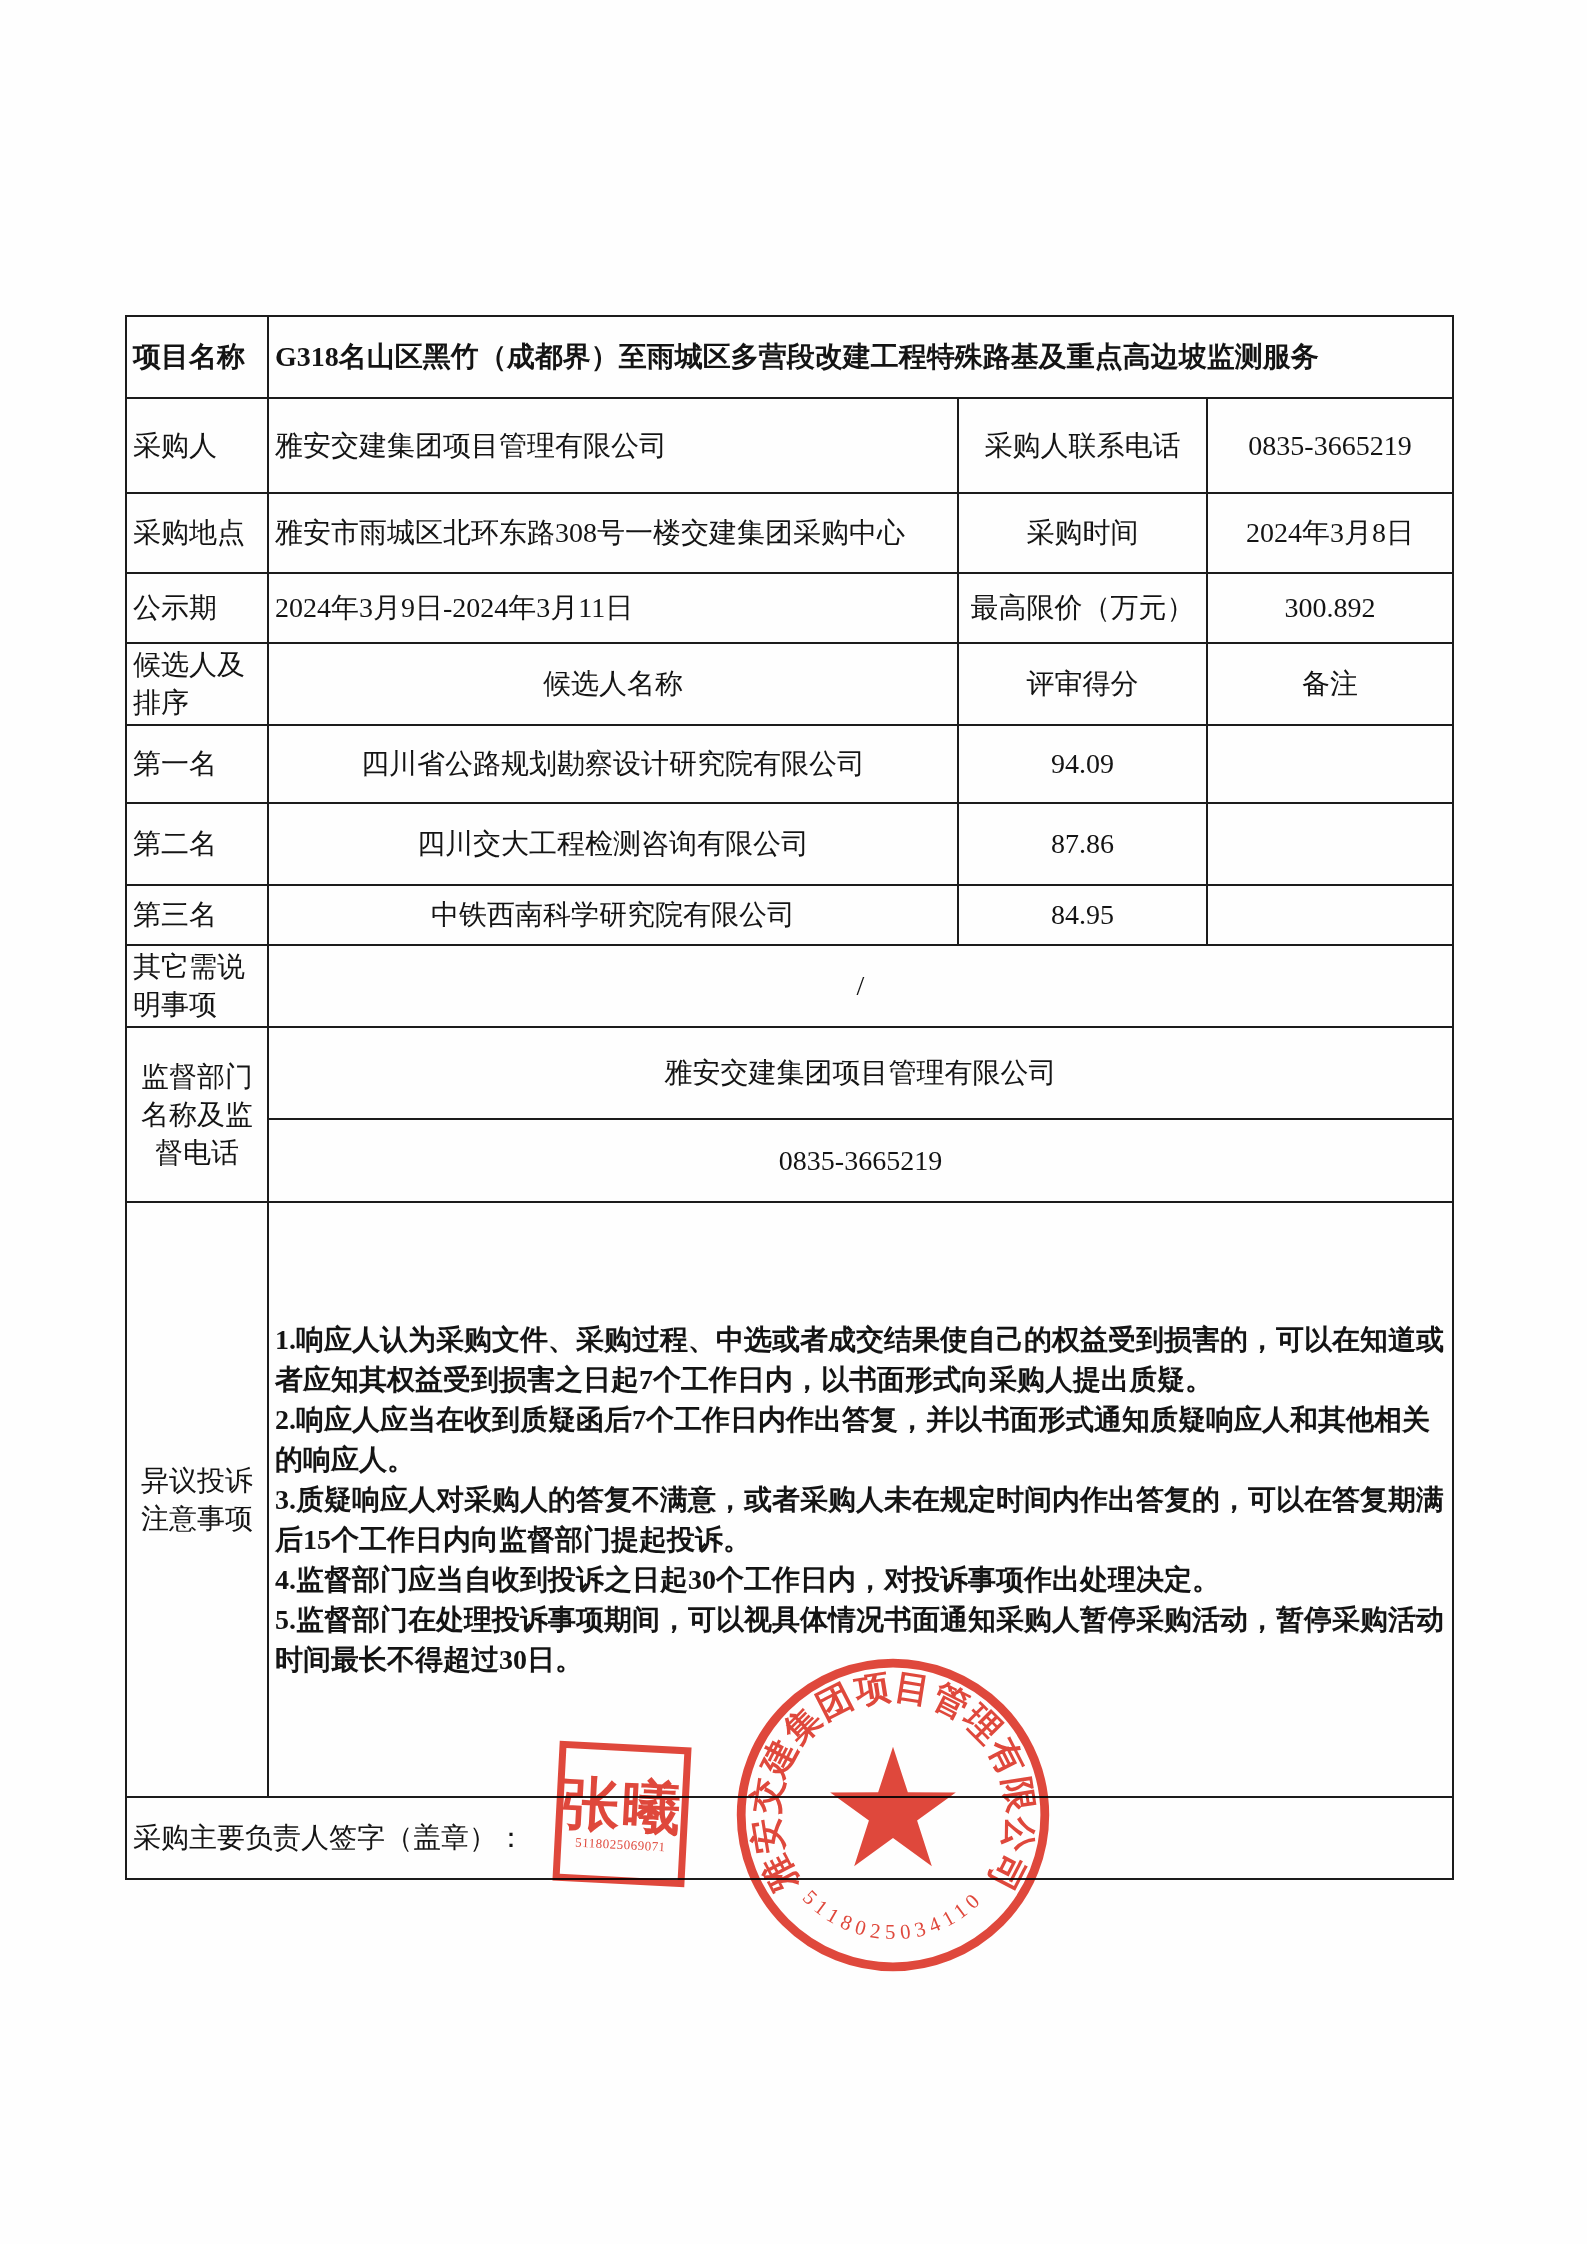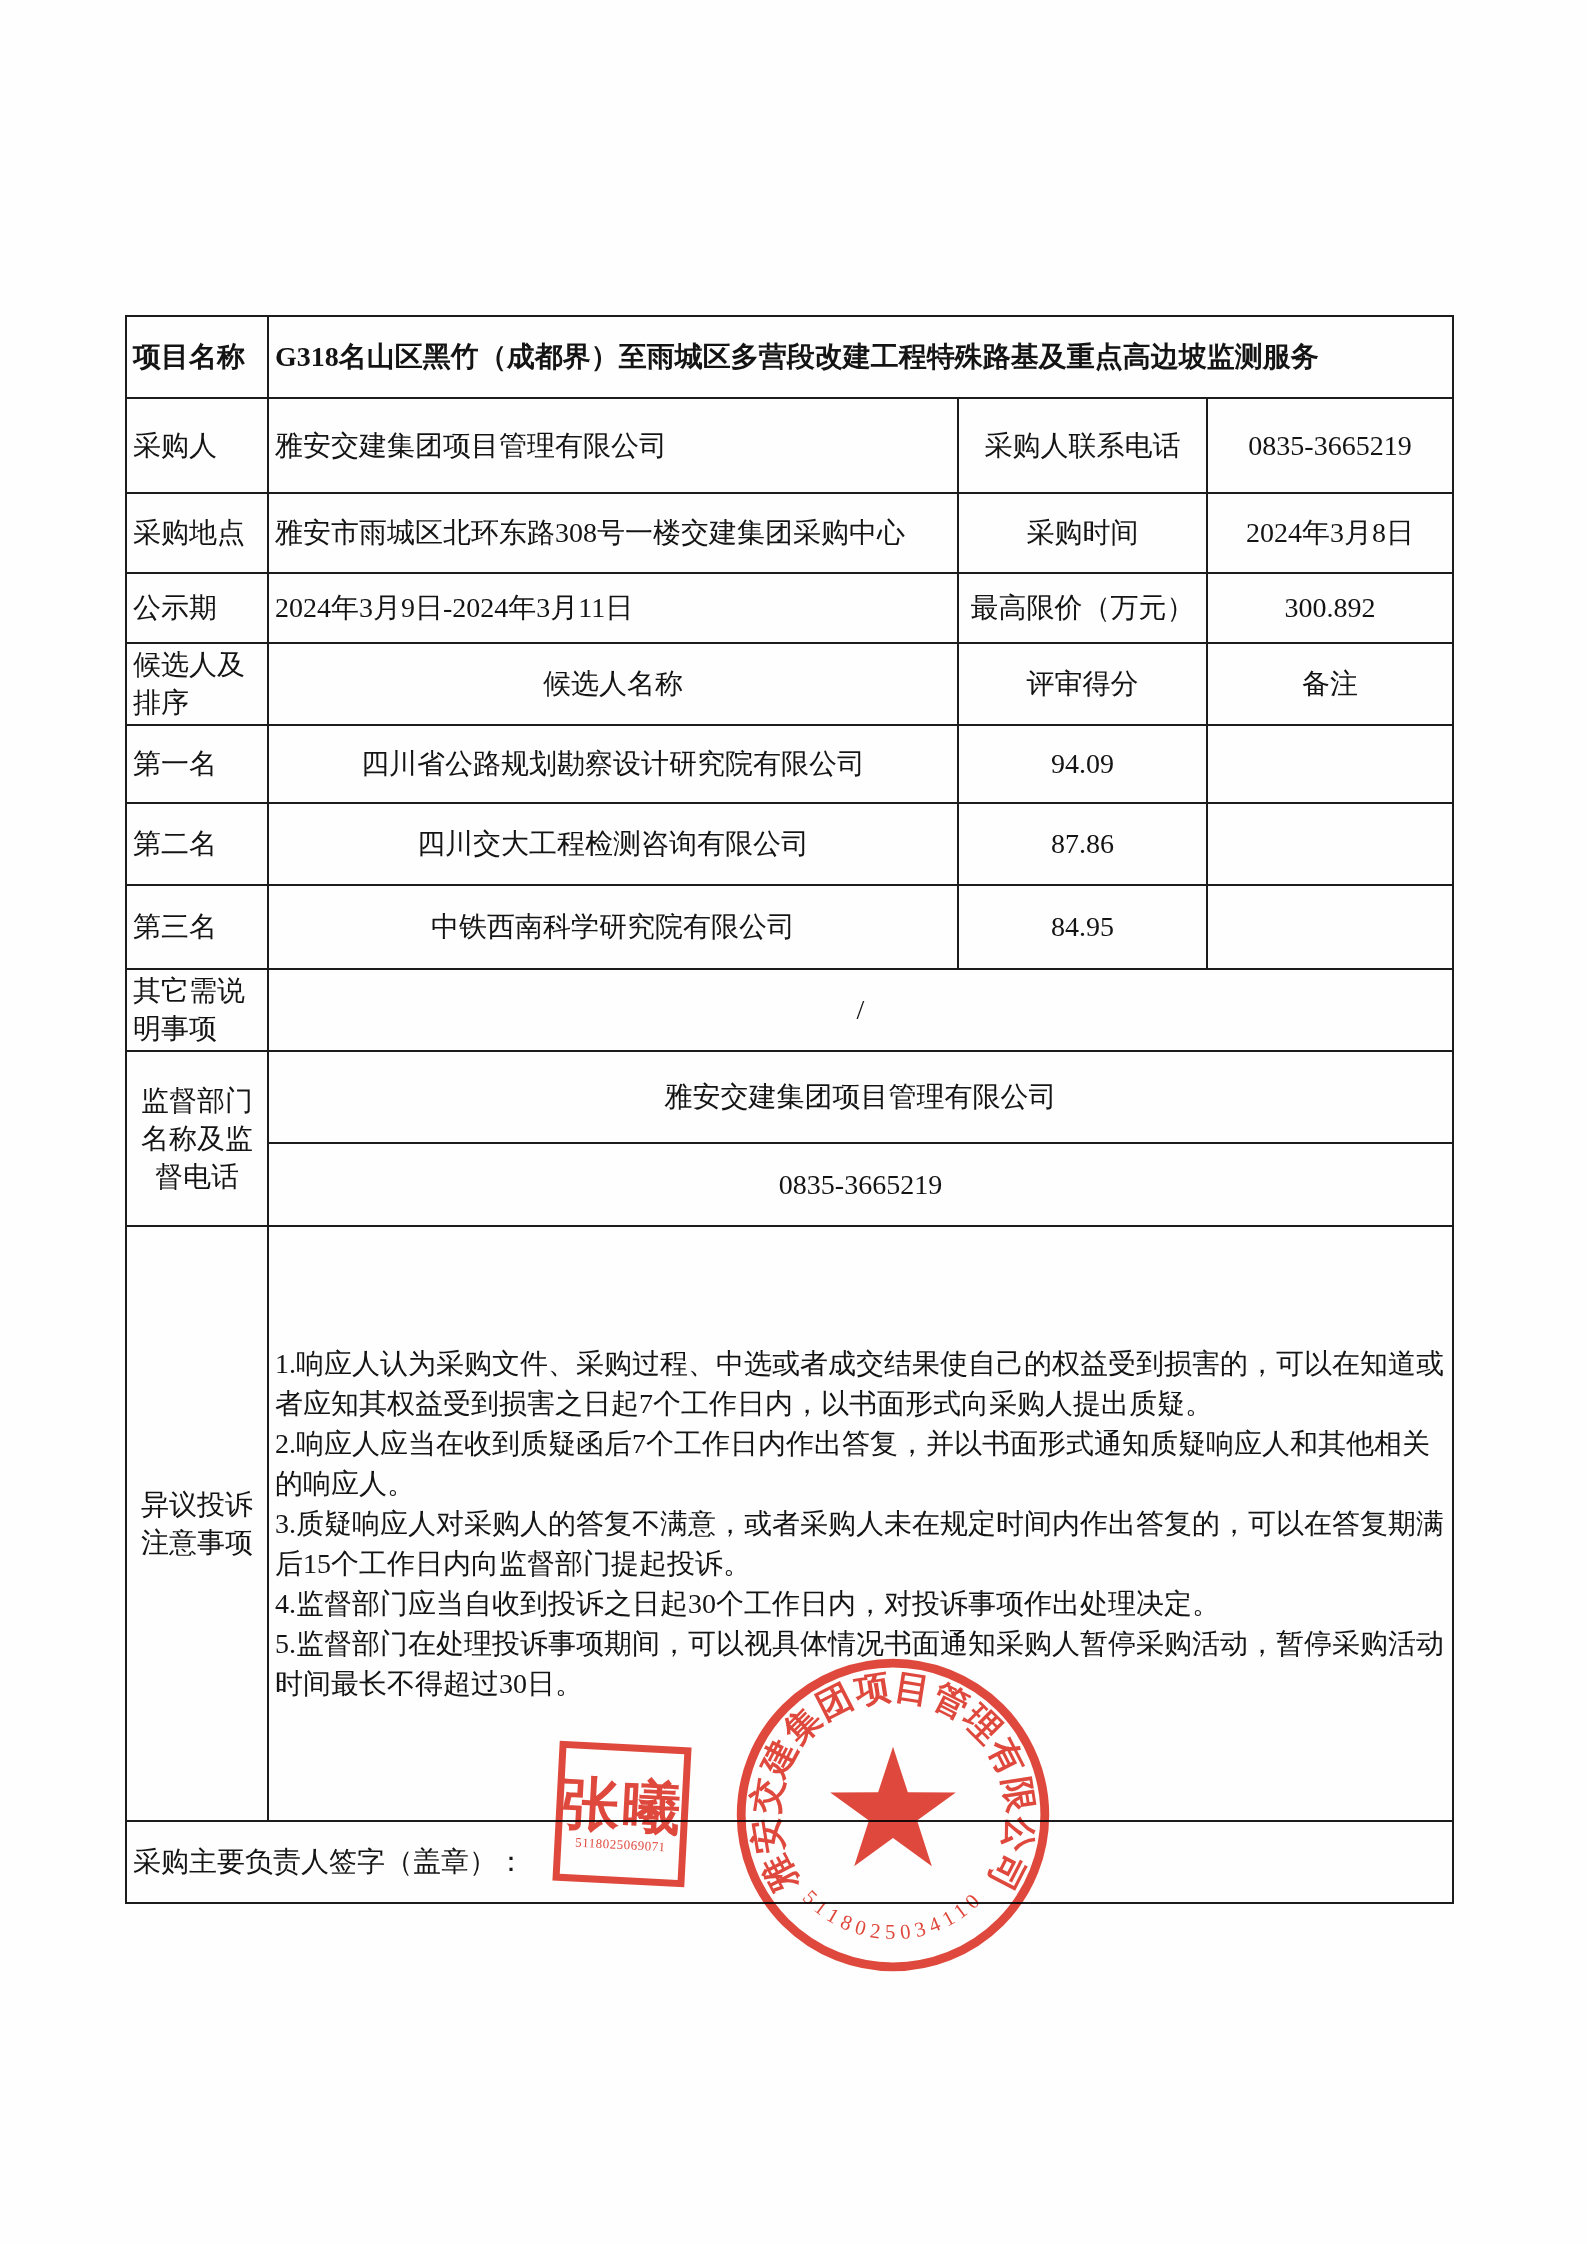--- a/index.html
+++ b/index.html
@@ -27,27 +27,27 @@
   }
   table.result td{
     border:2px solid #1c1c1c;
     font-size:28px;
     padding:2px 6px;
     vertical-align:middle;
     overflow:hidden;
   }
   col.ca{width:142px;} col.cb{width:690px;} col.cc{width:249px;} col.cd{width:246px;}
   .rr1{height:82px;font-weight:bold;} .rr2{height:95px;} .rr3{height:80px;padding-left:44px;} .rr4{height:70px;}
-  .rr5{height:67px;} .rr6{height:78px;} .rr7{height:82px;} .rr8{height:84px;padding-left:17px;}
+  .rr5{height:67px;} .rr6{height:78px;} .rr7{height:82px;} .rr8{height:60px;padding-left:17px;}
   .rr9{height:68px;} .rr10{height:92px;} .rr11{height:83px;} .rr12{height:595px;}
   .rr13{height:82px;}
   td.lab{font-size:27px;padding-left:5px;}
   td.val{padding-left:10px;}
   td.ctr{text-align:center;}
-  td.complaint-cell{padding:10px 14px;}
+  td.complaint-cell{padding:10px 14px;font-weight:bold;}
   .cl{line-height:40px;text-align:left;}
   td.sig{font-size:29px;padding-left:10px;}
   
   .stamp{position:absolute;mix-blend-mode:multiply;opacity:.9;z-index:5;}
   .seal-square{
     left:556px;top:1744px;
     width:132px;height:140px;
     border:7px solid #dd3426;
     box-sizing:border-box;
     transform:rotate(3deg);

